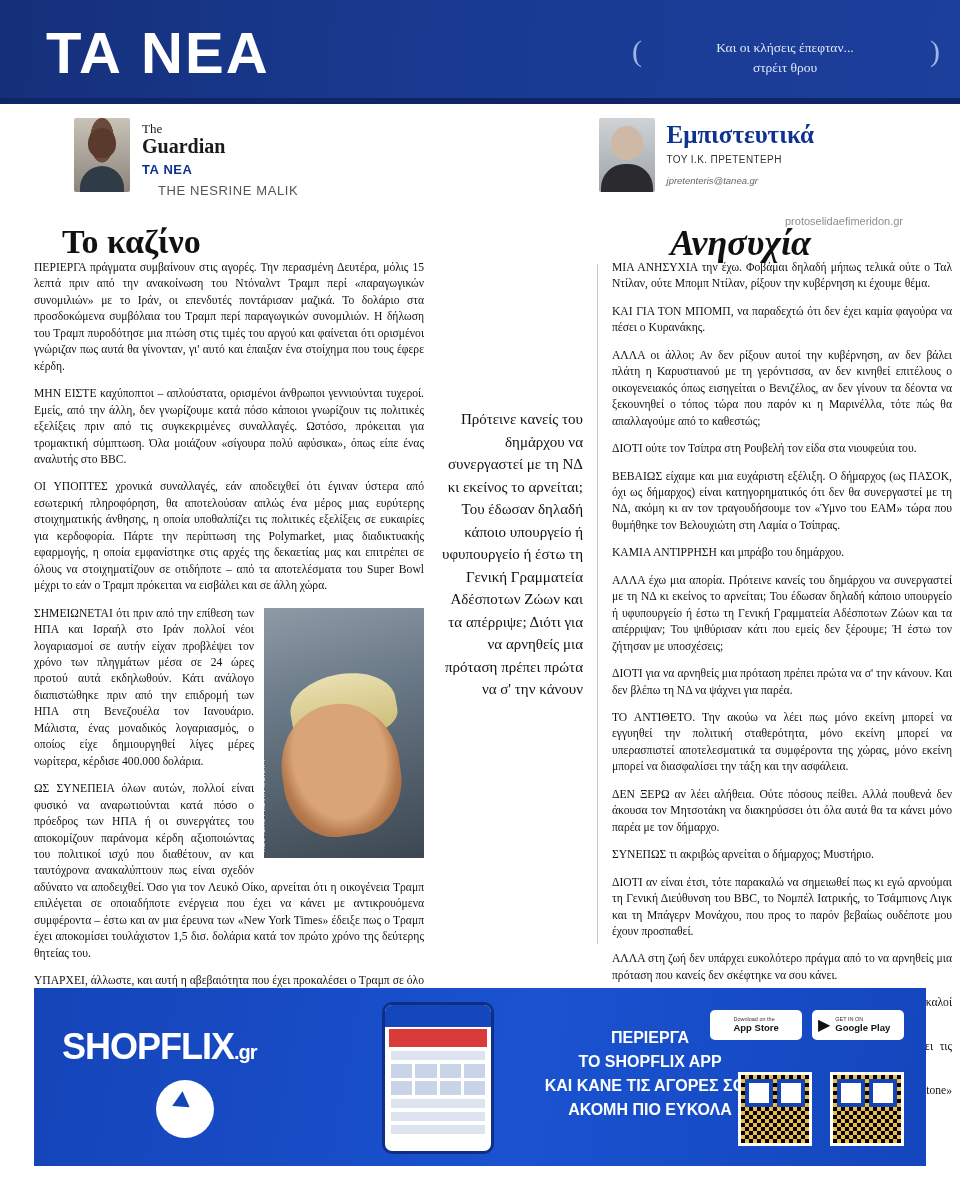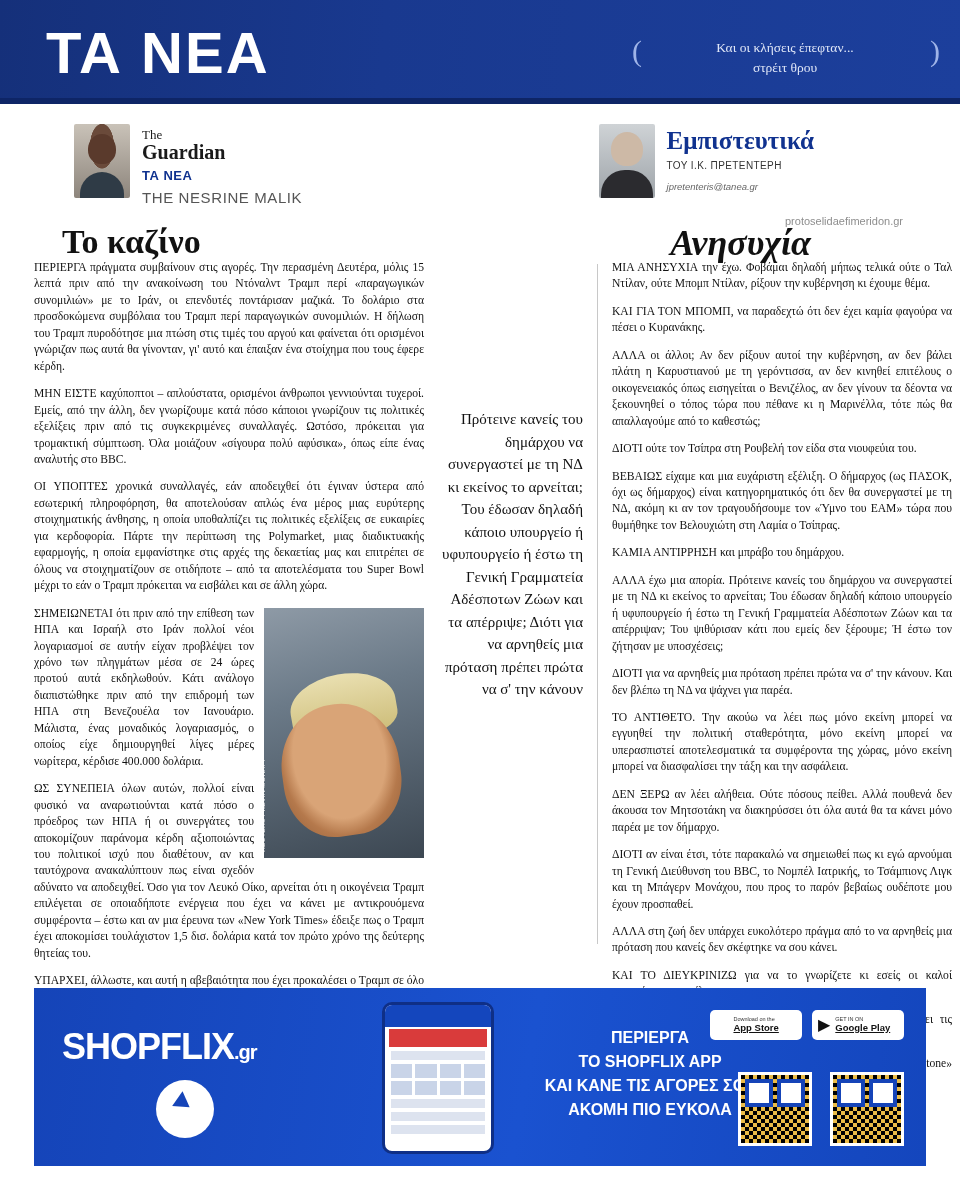--- a/index.html
+++ b/index.html
@@ -61,21 +61,21 @@
   
   .page {
     position: relative;
     padding: 0 34px;
   }
 
   
   .bylines {
     display:flex;
     justify-content: space-between;
-    padding-top: 20px;
+    padding-top: 14px;
     height: 96px;
   }
   .byline {
     display:flex;
     align-items:flex-start;
     gap: 12px;
   }
   .byline.left { margin-left: 40px; }
   .byline.right { margin-right: 112px; }
 
@@ -127,24 +127,25 @@
   .guardian-sub {
     font-family:"Liberation Sans", sans-serif;
     font-weight:bold;
     font-size: 13px;
     color:#10328f;
     letter-spacing: .5px;
     margin-top: 5px;
   }
   .guardian-author {
     font-family:"Liberation Sans", sans-serif;
-    font-size: 15px;
+    font-size: 13px;
     color:#555;
     letter-spacing:.6px;
     margin-top: 6px;
+    margin-left: 16px;
   }
   .column-brand {
     font-family:"Liberation Serif", serif;
     font-size: 25px;
     color:#10328f;
     font-weight:bold;
     line-height:1;
   }
   .column-author {
     font-family:"Liberation Sans", sans-serif;
@@ -336,21 +337,21 @@
   .badge {
     width: 92px; height: 30px;
     background:#fff;
     border-radius: 5px;
     display:flex; align-items:center; gap:5px;
     padding: 0 6px;
   }
   .badge .glyph { font-size: 16px; color:#111; line-height:1; }
   .badge .txt { line-height:1.05; }
   .badge .txt small { display:block; font-family:"Liberation Sans", sans-serif; font-size: 5.5px; color:#333; }
-  .badge .txt strong { display:block; font-family:"Liberation Sans", sans-serif; font-size: 9.5px; color:#111;text-decoration:underline; }
+  .badge .txt strong { display:block; font-family:"Liberation Sans", sans-serif; font-size: 9.5px; color:#111; }
   .qr-row {
     position:absolute;
     right: 22px; bottom: 20px;
     display:flex; gap: 18px;
   }
   .qr {
     width: 74px; height: 74px;
     background:
       repeating-linear-gradient(0deg,#1544b8 0 4px,#fff 4px 8px),
       repeating-linear-gradient(90deg,#1544b8 0 4px,#fff 4px 8px);
@@ -433,28 +434,29 @@
 
     <div class="col">
       <div class="pull">Πρότεινε κανείς του δημάρχου να συνεργαστεί με τη ΝΔ κι εκείνος το αρνείται; Του έδωσαν δηλαδή κάποιο υπουργείο ή υφυπουργείο ή έστω τη Γενική Γραμματεία Αδέσποτων Ζώων και τα απέρριψε; Διότι για να αρνηθείς μια πρόταση πρέπει πρώτα να σ' την κάνουν</div>
     </div>
 
     <div class="rule-v"></div>
 
     <div class="col">
       <p>ΜΙΑ ΑΝΗΣΥΧΙΑ την έχω. Φοβάμαι δηλαδή μήπως τελικά ούτε ο Ταλ Ντίλαν, ούτε Μπομπ Ντίλαν, ρίξουν την κυβέρνηση κι έχουμε θέμα.</p>
       <p>ΚΑΙ ΓΙΑ ΤΟΝ ΜΠΟΜΠ, να παραδεχτώ ότι δεν έχει καμία φαγούρα να πέσει ο Κυρανάκης.</p>
-      <p>ΑΛΛΑ οι άλλοι; Αν δεν ρίξουν αυτοί την κυβέρνηση, αν δεν βάλει πλάτη η Καρυστιανού με τη γερόντισσα, αν δεν κινηθεί επιτέλους ο οικογενειακός όπως εισηγείται ο Βενιζέλος, αν δεν γίνουν τα δέοντα να ξεκουνηθεί ο τόπος τώρα που πέθανε κι η Μαρινέλλα, τότε πώς θα απαλλαγούμε από το καθεστώς;</p>
+      <p>ΑΛΛΑ οι άλλοι; Αν δεν ρίξουν αυτοί την κυβέρνηση, αν δεν βάλει πλάτη η Καρυστιανού με τη γερόντισσα, αν δεν κινηθεί επιτέλους ο οικογενειακός όπως εισηγείται ο Βενιζέλος, αν δεν γίνουν τα δέοντα να ξεκουνηθεί ο τόπος τώρα που παρόν κι η Μαρινέλλα, τότε πώς θα απαλλαγούμε από το καθεστώς;</p>
       <p>ΔΙΟΤΙ ούτε τον Τσίπρα στη Ρουβελή τον είδα στα νιουφεύια του.</p>
       <p>ΒΕΒΑΙΩΣ είχαμε και μια ευχάριστη εξέλιξη. Ο δήμαρχος (ως ΠΑΣΟΚ, όχι ως δήμαρχος) είναι κατηγορηματικός ότι δεν θα συνεργαστεί με τη ΝΔ, ακόμη κι αν τον τραγουδήσουμε τον «Ύμνο του ΕΑΜ» τώρα που θυμήθηκε τον Βελουχιώτη στη Λαμία ο Τσίπρας.</p>
       <p>ΚΑΜΙΑ ΑΝΤΙΡΡΗΣΗ και μπράβο του δημάρχου.</p>
       <p>ΑΛΛΑ έχω μια απορία. Πρότεινε κανείς του δημάρχου να συνεργαστεί με τη ΝΔ κι εκείνος το αρνείται; Του έδωσαν δηλαδή κάποιο υπουργείο ή υφυπουργείο ή έστω τη Γενική Γραμματεία Αδέσποτων Ζώων και τα απέρριψαν; Του ψιθύρισαν κάτι που εμείς δεν ξέρουμε; Ή έστω τον ζήτησαν με υποσχέσεις;</p>
       <p>ΔΙΟΤΙ για να αρνηθείς μια πρόταση πρέπει πρώτα να σ' την κάνουν. Και δεν βλέπω τη ΝΔ να ψάχνει για παρέα.</p>
       <p>ΤΟ ΑΝΤΙΘΕΤΟ. Την ακούω να λέει πως μόνο εκείνη μπορεί να εγγυηθεί την πολιτική σταθερότητα, μόνο εκείνη μπορεί να υπερασπιστεί αποτελεσματικά τα συμφέροντα της χώρας, μόνο εκείνη μπορεί να διασφαλίσει την τάξη και την ασφάλεια.</p>
       <p>ΔΕΝ ΞΕΡΩ αν λέει αλήθεια. Ούτε πόσους πείθει. Αλλά πουθενά δεν άκουσα τον Μητσοτάκη να διακηρύσσει ότι όλα αυτά θα τα κάνει μόνο παρέα με τον δήμαρχο.</p>
+      <p>ΣΥΝΕΠΩΣ τι ακριβώς αρνείται ο δήμαρχος; Μυστήριο.</p>
       <p>ΔΙΟΤΙ αν είναι έτσι, τότε παρακαλώ να σημειωθεί πως κι εγώ αρνούμαι τη Γενική Διεύθυνση του BBC, το Νομπέλ Ιατρικής, το Τσάμπιονς Λιγκ και τη Μπάγερν Μονάχου, που προς το παρόν βεβαίως ουδέποτε μου έχουν προσπαθεί.</p>
       <p>ΑΛΛΑ στη ζωή δεν υπάρχει ευκολότερο πράγμα από το να αρνηθείς μια πρόταση που κανείς δεν σκέφτηκε να σου κάνει.</p>
       <p>ΚΑΙ ΤΟ ΔΙΕΥΚΡΙΝΙΖΩ για να το γνωρίζετε κι εσείς οι καλοί αναγνώστες και φίλοι μου.</p>
       <p>ΩΣΤΕ μόλις ο εισαγγελέας που εισηγείται ο Βενιζέλος αρχίσει τις συλλήψεις να έχουμε κάπου να κρυφτούμε.</p>
       <p>ΔΙΑΦΟΡΕΤΙΚΑ θα τρέχουμε δεξιά κι αριστερά «like a Rolling Stone» που λέει κι ο μεγάλος Ντίλαν.</p>
     </div>
 
   </div>
 </div>
 

